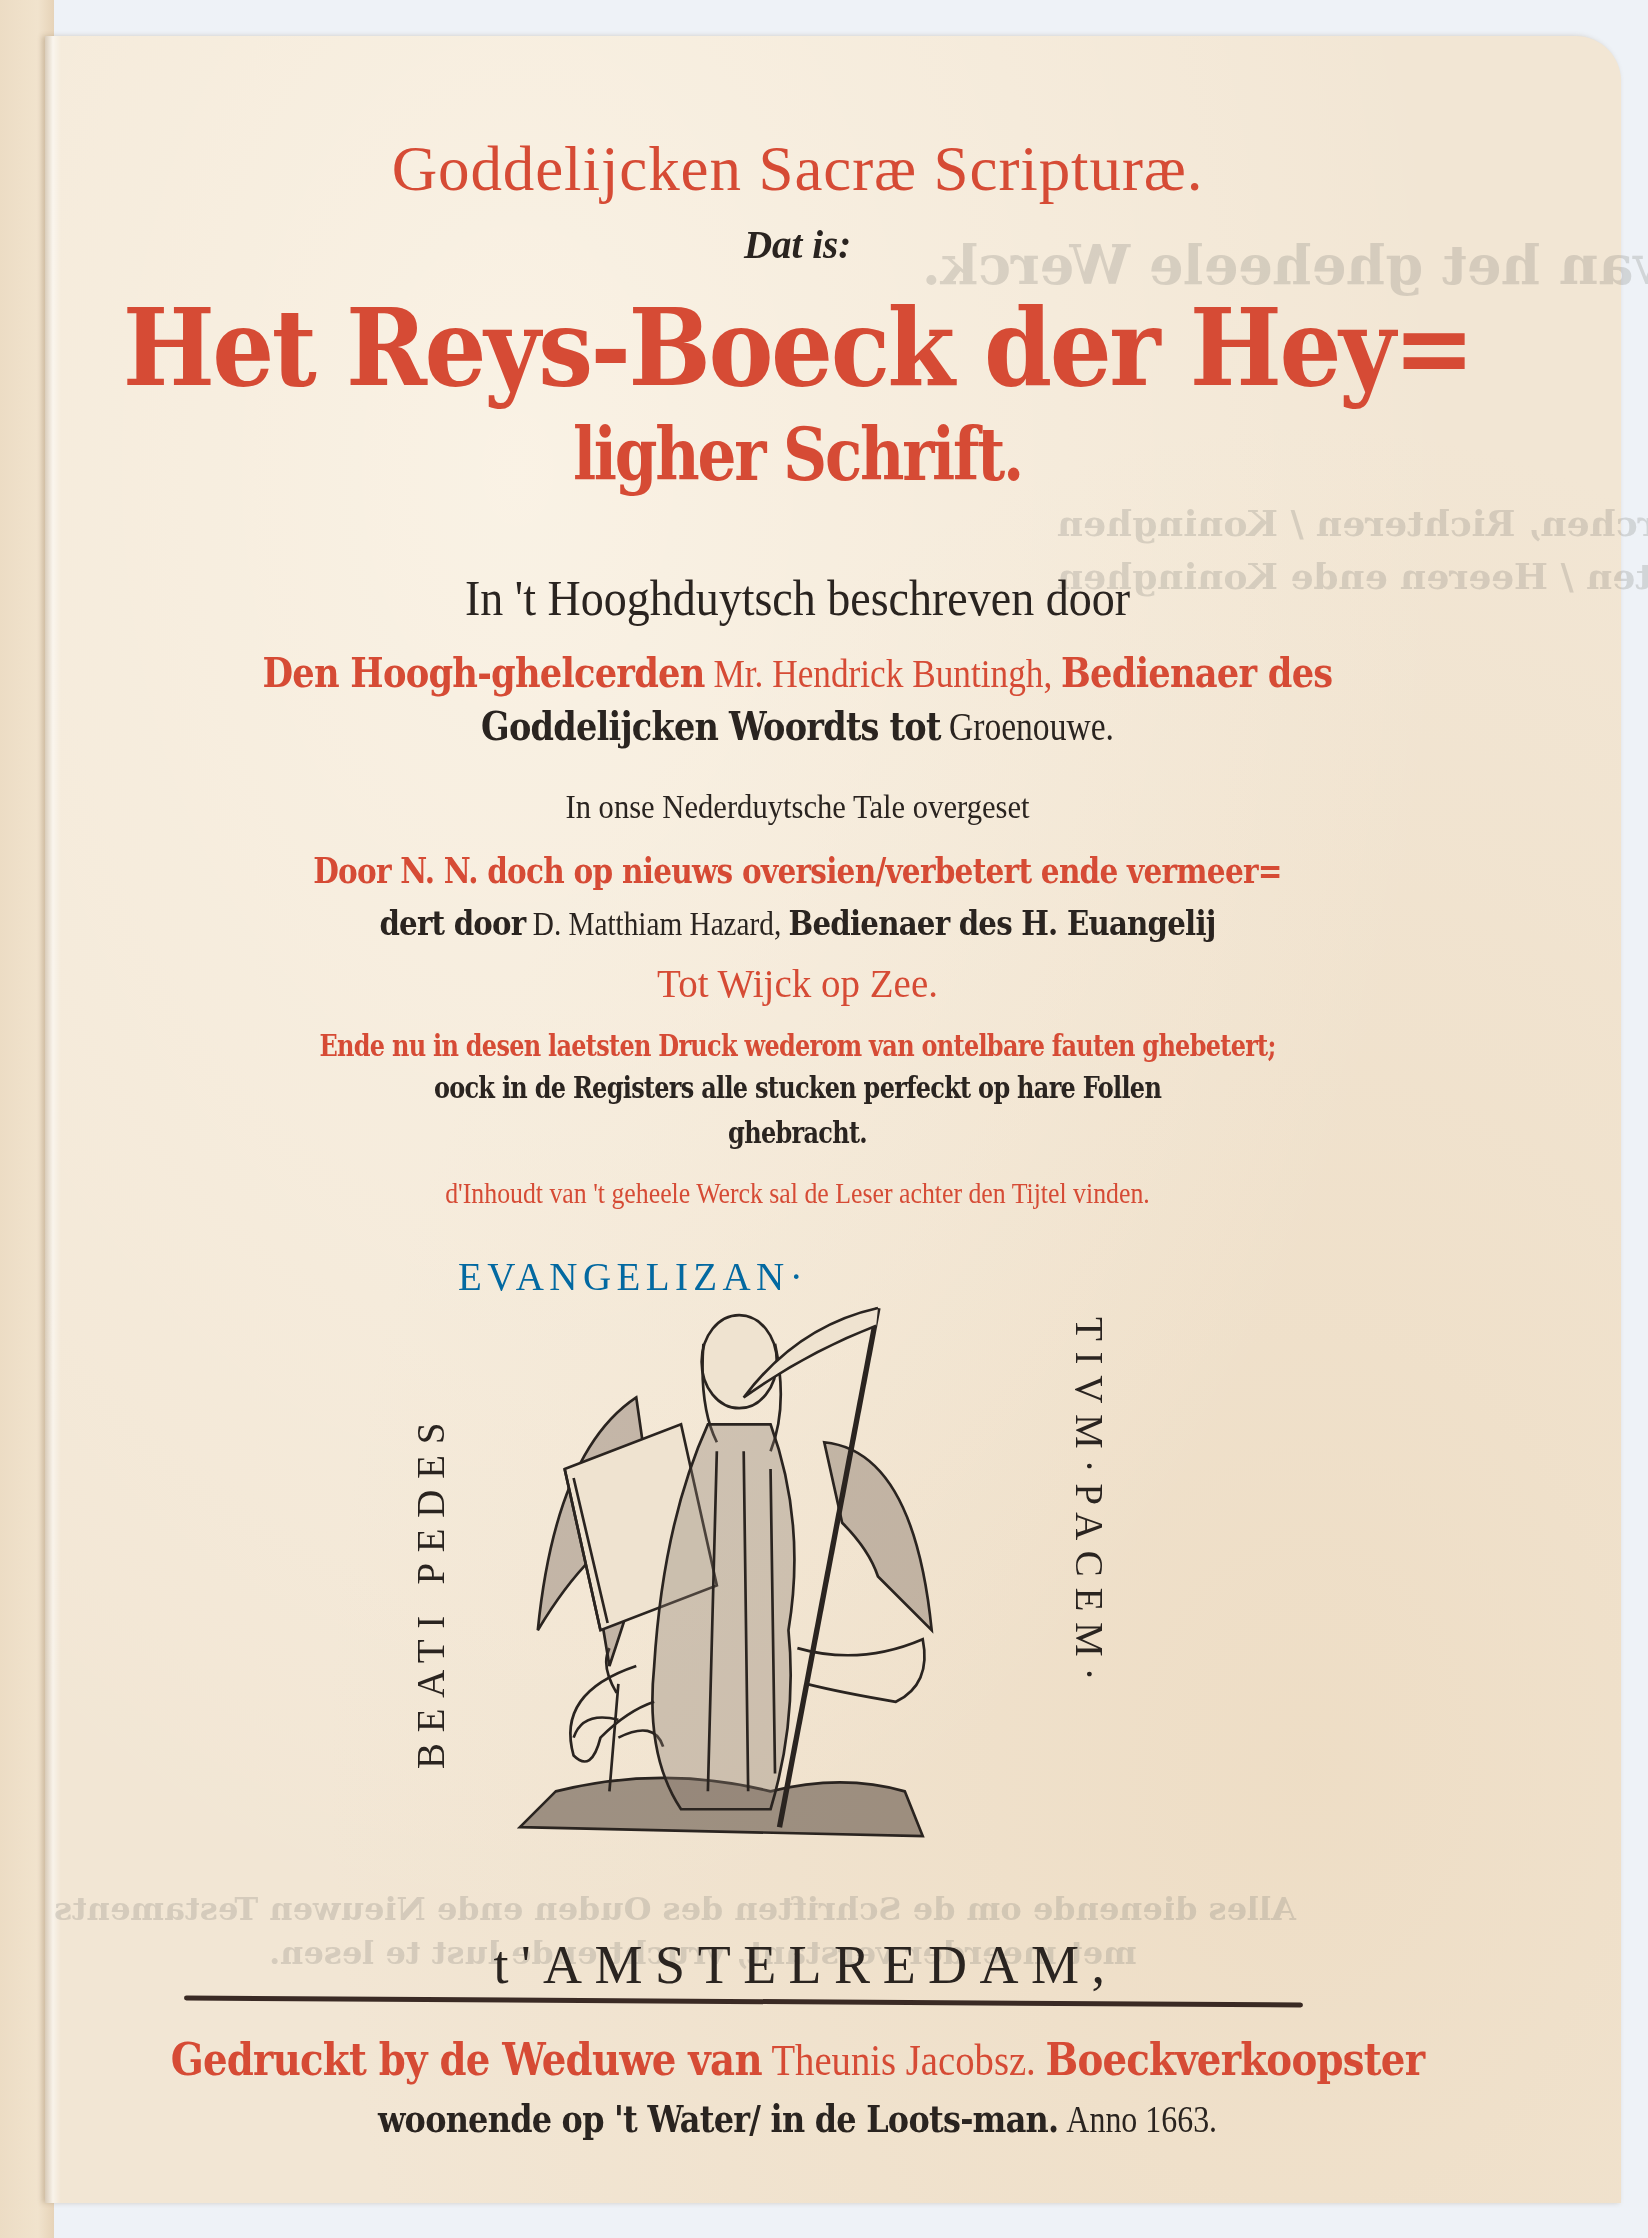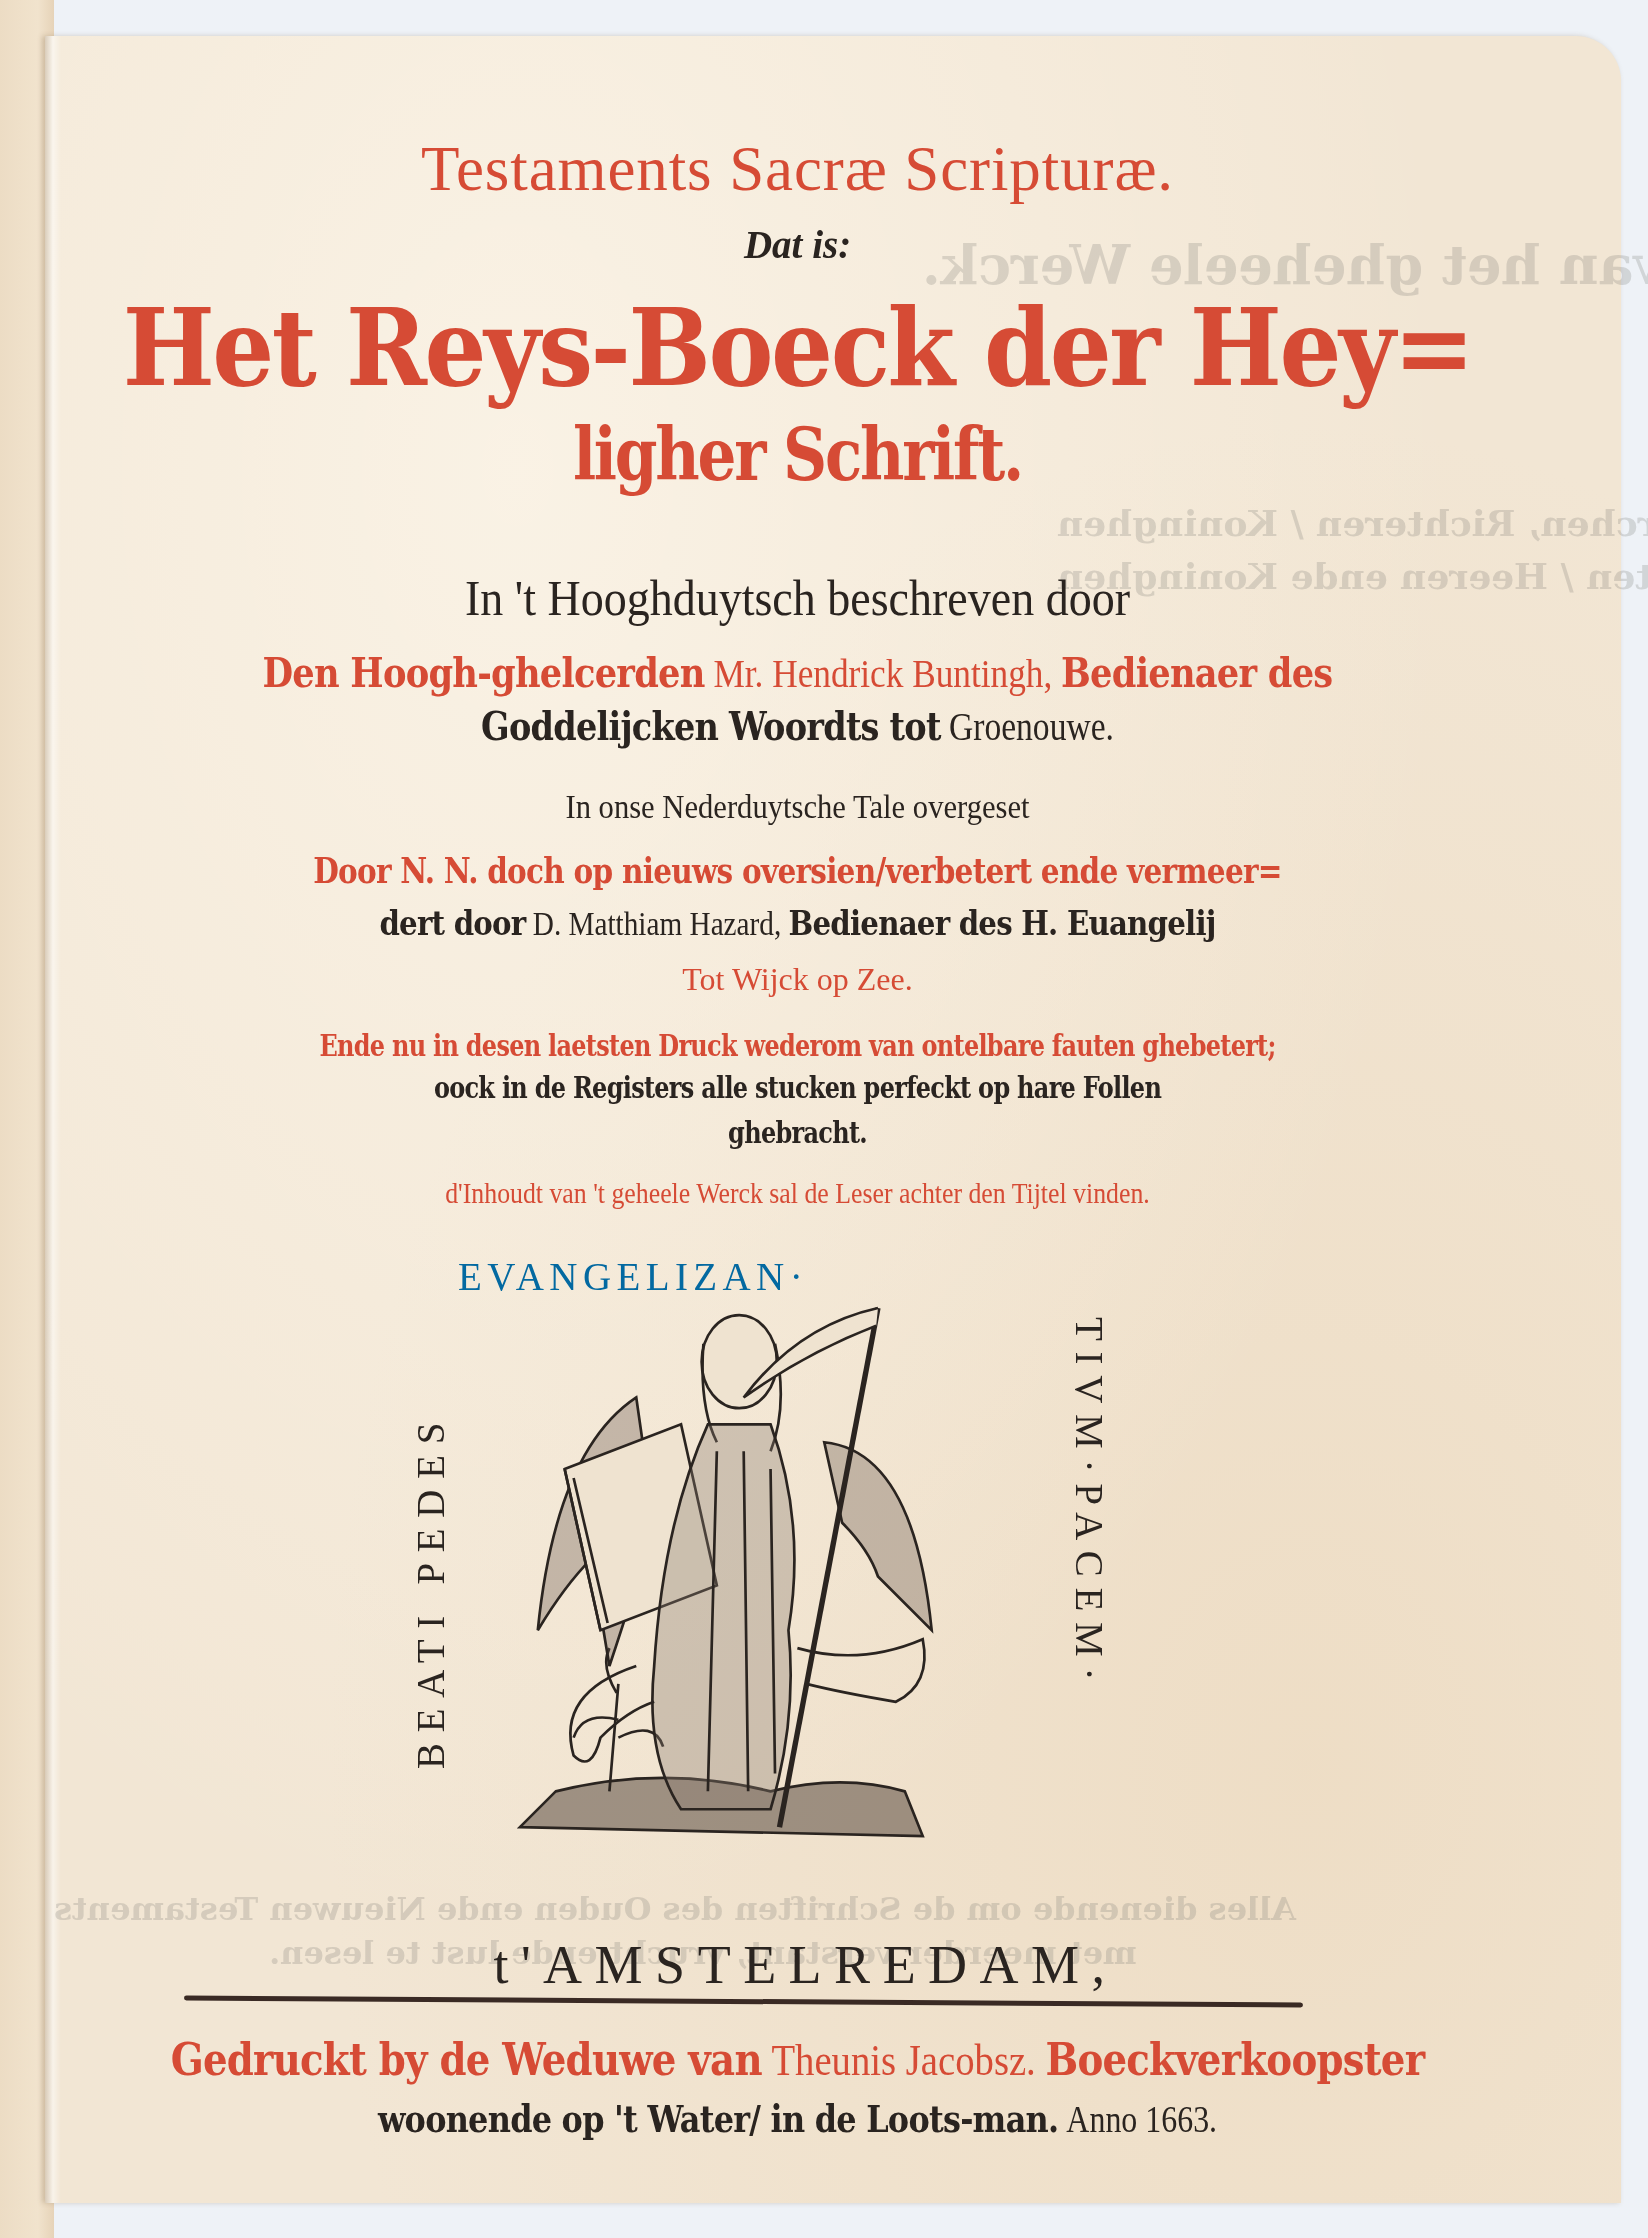--- a/index.html
+++ b/index.html
@@ -38,21 +38,21 @@
   .t1 { top: 133px; font-size: 63px; letter-spacing: 0.9px; }
   .t2 { top: 222px; font-size: 39px; font-style: italic; font-weight: bold; }
   .t3 { top: 285px; font-size: 106px; transform: scaleX(0.92); letter-spacing: -2.7px; }
   .t4 { top: 412px; font-size: 72px; transform: scaleX(0.85); letter-spacing: -2.7px; }
   .t5 { top: 569px; font-size: 50px; transform: scaleX(0.92); }
   .t6 { top: 649px; font-size: 41px; transform: scaleX(0.86); }
   .t7 { top: 703px; font-size: 39px; transform: scaleX(0.86); }
   .t8 { top: 788px; font-size: 34px; transform: scaleX(0.9); }
   .t9 { top: 849px; font-size: 36px; transform: scaleX(0.82); }
   .t10 { top: 903px; font-size: 34px; transform: scaleX(0.86); }
-  .t11 { top: 961px; font-size: 32px; text-align: center; }
+  .t11 { top: 961px; font-size: 39px; text-align: center; }
   .t12 { top: 1028px; font-size: 30px; transform: scaleX(0.8); }
   .t13 { top: 1070px; font-size: 30px; transform: scaleX(0.8); }
   .t14 { top: 1115px; font-size: 30px; transform: scaleX(0.8); }
   .t15 { top: 1176px; font-size: 30px; transform: scaleX(0.86); }
   .motto-top { position: absolute; left: 458px; top: 1254px; font-size: 39px; letter-spacing: 5.4px; color: #0369a1; }
   .motto-left { position: absolute; left: 408px; top: 1769px; font-size: 39px; letter-spacing: 10.7px; color: #2a2420;
     transform-origin: 0 0; transform: rotate(-90deg); white-space: nowrap; }
   .motto-right { position: absolute; left: 1073px; top: 1317px; font-size: 39px; letter-spacing: 10.7px; color: #2a2420;
     transform-origin: 0 0; transform: rotate(90deg) translateY(-39px); white-space: nowrap; }
   .woodcut { position: absolute; left: 502px; top: 1290px; width: 555px; height: 573px; }
@@ -68,21 +68,21 @@
 <div class="backpage"></div>
 <div class="page"></div>
 <div class="gutter"></div>
 
 <div class="ghost" style="left:922px; top:233px; font-size:54px;">Inhoudt van het gheheele Werck.</div>
 <div class="ghost" style="left:1057px; top:502px; font-size:36px;">Verthoont alle de Reysen der Patriarchen, Richteren / Koninghen</div>
 <div class="ghost" style="left:1057px; top:555px; font-size:36px;">ende Propheten / Vorsten / Heeren ende Koninghen</div>
 <div class="ghost" style="left:54px; top:1890px; font-size:32px;">Alles dienende om de Schriften des Ouden ende Nieuwen Testaments</div>
 <div class="ghost" style="left:269px; top:1934px; font-size:32px;">met meerder verstant, vrucht ende lust te lesen.</div>
 
-<div class="center red rom t1">Testaments Sacræ Scripturæ.</div>
+<div class="center red rom t1">Goddelijcken Sacræ Scripturæ.</div>
 <div class="center black rom t2">Dat is:</div>
 <div class="center red bl t3">Het Reys-Boeck der Hey=</div>
 <div class="center red bl t4">ligher Schrift.</div>
 <div class="center black rom t5">In 't Hooghduytsch beschreven door</div>
 
 <div class="center t6">
   <span class="red bl">Den Hoogh-ghelcerden</span>
   <span class="red rom">Mr. Hendrick Buntingh,</span>
   <span class="red bl">Bedienaer des</span>
 </div>

